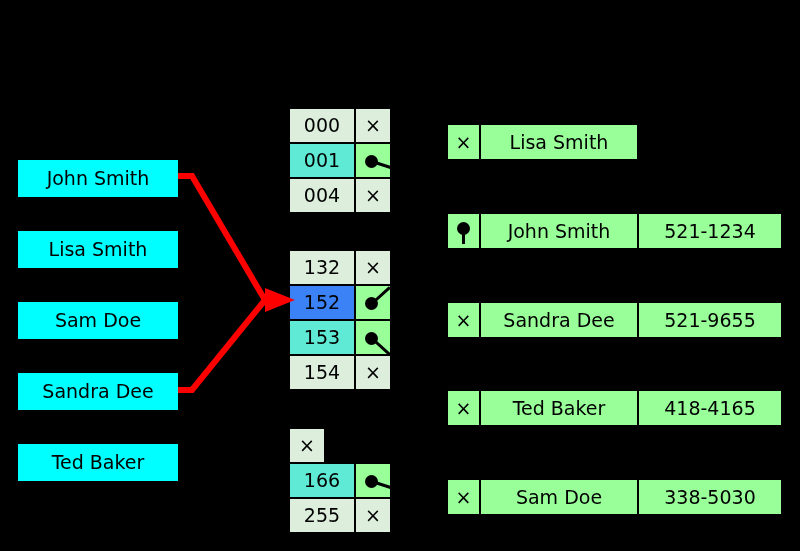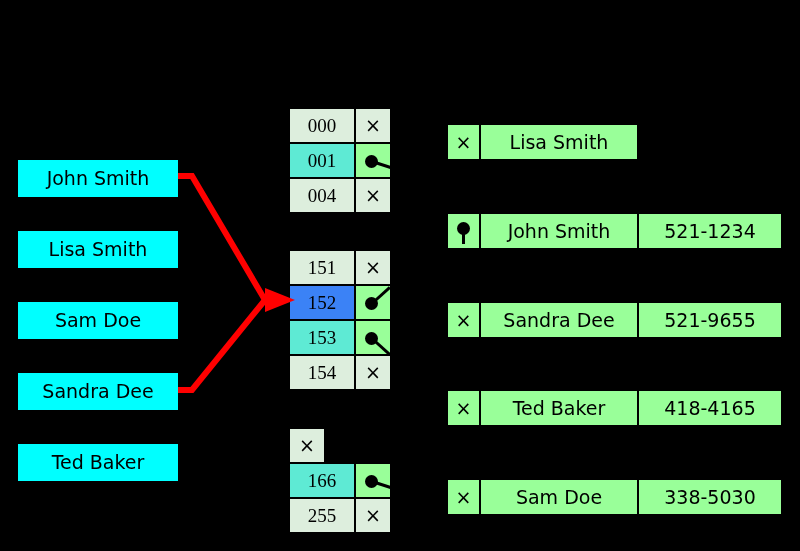--- a/index.html
+++ b/index.html
@@ -49,21 +49,20 @@
     height: 35px;
     box-sizing: border-box;
     border: 1px solid #000000;
     background: #ddeedd;
     color: #000000;
     display: flex;
     align-items: center;
     justify-content: center;
     font-size: 19px;
     line-height: 1;
-    font-family: Liberation Serif, serif;
   }
   .bucket-index.lavender { background: #5eead4; }
   .bucket-index.red      { background: #3b82f6; }
   .bucket-ptr {
     width: 36px;
     height: 35px;
     box-sizing: border-box;
     border: 1px solid #000000;
     background: #ddeedd;
     color: #000000;
@@ -218,21 +217,21 @@
         </div>
         <div class="bucket-row">
           <div class="bucket-index">004</div>
           <div class="bucket-ptr">
             <span class="null-mark">×</span>
           </div>
         </div>
       </div>
       <div class="bucket-group" style="top: 250px;">
         <div class="bucket-row">
-          <div class="bucket-index">151</div>
+          <div class="bucket-index">132</div>
           <div class="bucket-ptr">
             <span class="null-mark">×</span>
           </div>
         </div>
         <div class="bucket-row">
           <div class="bucket-index red">152</div>
           <div class="bucket-ptr filled">
             <span class="ptr-dot"></span>
             <span class="ptr-stub" style="width: 24px; transform: rotate(-42deg);"></span>
           </div>

